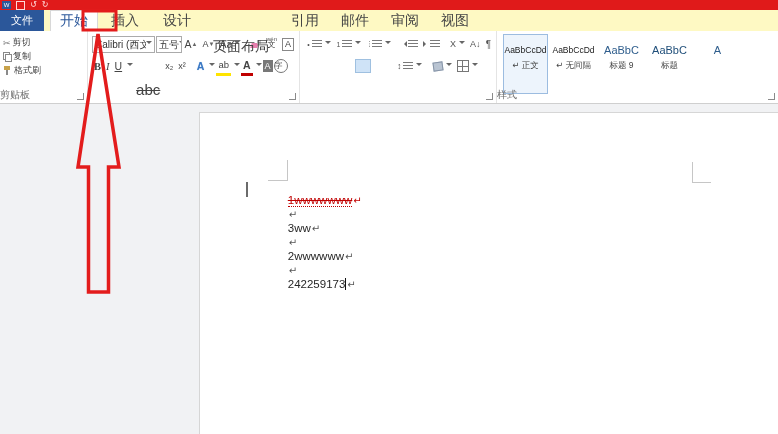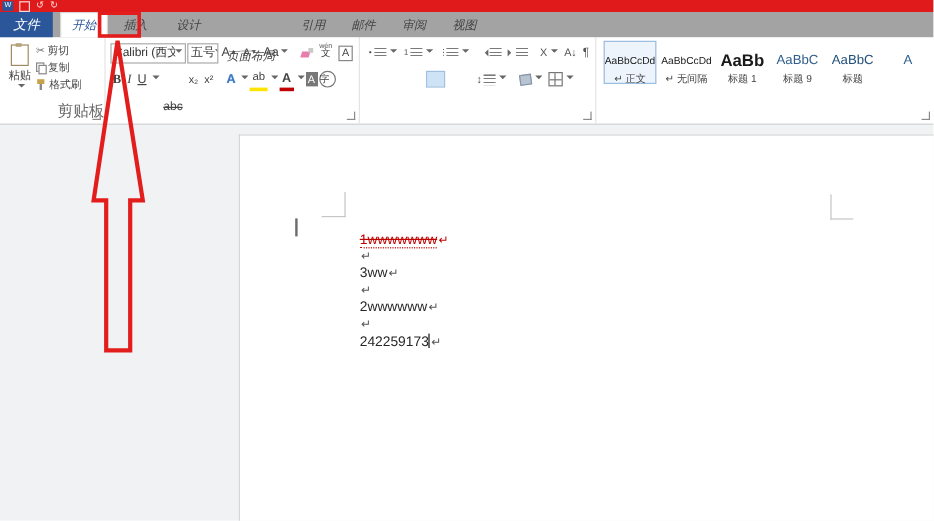--- a/index.html
+++ b/index.html
@@ -6,28 +6,28 @@
   body{width:778px;height:434px;overflow:hidden;position:relative;background:#fff;
        font-family:"Liberation Sans","DejaVu Sans",sans-serif;-webkit-font-smoothing:antialiased;}
   
   .titlebar{position:absolute;left:0;top:0;width:778px;height:10px;background:#e01a1a;z-index:5;}
   .qat{position:absolute;left:2px;top:0;height:10px;display:flex;align-items:center;gap:5px;}
   .applogo{width:9px;height:8px;background:#2b579a;color:#fff;font-size:6px;line-height:8px;text-align:center;}
   .floppy{width:7px;height:7px;border:1px solid #ffd9d9;background:#e01a1a;}
   .qglyph{color:#ffd9d9;font-size:8px;line-height:10px;}
   .titletext{position:absolute;left:318px;top:0;height:10px;line-height:11px;font-size:8px;color:#8a1212;white-space:nowrap;}
   
-  .tabrow{position:absolute;left:0;top:10px;width:778px;height:21px;background:#a3a3a3;display:flex;align-items:stretch;z-index:4;font-style:italic;}
+  .tabrow{position:absolute;left:0;top:10px;width:778px;height:21px;background:#fef9c3;display:flex;align-items:stretch;z-index:4;}
   .ftab{width:44px;background:#2b579a;color:#fff;font-size:11px;display:flex;align-items:center;justify-content:center;}
-  .rtab{padding:0 9px;font-size:10px;color:#454545;display:flex;align-items:center;}
+  .rtab{padding:0 9px;font-size:14px;color:#454545;display:flex;align-items:center;}
   .rtab.active{color:#2b579a;border:1px solid #d8d8d8;border-bottom:none;background:#fff;}
   
   .ribbon{position:absolute;left:0;top:31px;width:778px;height:72px;background:#fff;border-bottom:1px solid #cfcfcf;display:flex;z-index:3;}
   .rgroup{position:relative;height:72px;box-sizing:border-box;border-right:1px solid #e4e4e4;}
-  .glabel{position:absolute;bottom:1px;left:0;right:0;text-align:right;font-size:13px;color:#6a6a6a;margin-left:13px;}
+  .glabel{position:absolute;bottom:1px;left:0;right:0;text-align:left;font-size:10px;color:#6a6a6a;}
   .lnch{position:absolute;right:3px;bottom:3px;width:6px;height:6px;border-right:1px solid #8a8a8a;border-bottom:1px solid #8a8a8a;}
   .dd{display:inline-block;width:0;height:0;border:3px solid transparent;border-top-color:#666;margin-left:2px;vertical-align:middle;}
   .sep{width:1px;background:#e6e6e6;margin:3px 2px;}
   
   .g-clip{width:88px;display:flex;padding:3px 2px 14px 3px;box-sizing:border-box;}
   .pastebtn{width:27px;display:flex;flex-direction:column;align-items:center;font-size:9.5px;color:#444;padding-top:3px;}
   .clipicon{width:13px;height:16px;background:#fff;border:1px solid #a08a60;position:relative;margin-bottom:2px;}
   .clipicon:before{content:"";position:absolute;top:-2px;left:3px;width:5px;height:3px;background:#b5a27a;}
   .cliprows{display:flex;flex-direction:column;gap:1px;font-size:9px;color:#444;padding-top:2px;}
   .cliprow{display:flex;align-items:center;gap:2px;height:13px;white-space:nowrap;}
@@ -41,21 +41,21 @@
   .g-font{width:212px;padding:4px 3px 14px 4px;box-sizing:border-box;}
   .frow{display:flex;align-items:center;height:18px;gap:1px;}
   .combo{border:1px solid #ababab;background:#fff;font-size:10px;color:#333;height:15px;line-height:15px;
          padding:0 2px;display:flex;align-items:center;white-space:nowrap;overflow:hidden;}
   .cname{width:88px;}.csize{width:30px;}
   .fbtn{font-size:10.5px;color:#444;padding:0 2px;height:16px;display:flex;align-items:center;white-space:nowrap;}
   .grow sup,.shrink sub{font-size:6px;color:#666;}
   .b-bold{font-weight:bold;font-family:"Liberation Serif",serif;}
   .b-ital{font-style:italic;font-family:"Liberation Serif",serif;}
   .b-und{text-decoration:underline;}
-  .b-str{text-decoration:line-through;font-size:10px;margin-top:46px;}
+  .b-str{text-decoration:line-through;font-size:15px;margin-top:46px;}
   .b-eff{color:#3b78c3;font-weight:bold;text-shadow:0 0 1px #9cc0ea;}
   .b-hl{border-bottom:3px solid #ffe400;line-height:10px;font-size:9.5px;}
   .b-fc{border-bottom:3px solid #c00000;line-height:10px;font-weight:bold;}
   .b-shade{background:#787878;color:#fff;padding:0 2px;font-size:9px;height:12px;line-height:12px;}
   .b-enc{border:1px solid #777;border-radius:50%;width:12px;height:12px;line-height:12px;text-align:center;font-size:8px;padding:0;}
   .ic-eraser{width:10px;height:9px;position:relative;}
   .ic-eraser:before{content:"";position:absolute;left:0;top:3px;width:7px;height:5px;background:#e77fae;transform:skewX(-18deg);}
   .ic-eraser:after{content:"";position:absolute;right:0;top:0;width:4px;height:4px;background:#c9c9c9;}
   .phon{display:flex;flex-direction:column;align-items:center;line-height:6px;font-size:6px;color:#555;}
   .phon .low{font-size:8px;color:#333;}
@@ -69,33 +69,33 @@
   .tri-r{width:0;height:0;border:3px solid transparent;border-left-color:#666;}
   .al{width:12px;height:10px;padding:1px;margin:0 1px;}
   .al .bars{width:10px;height:9px;}
   .al.on{background:#cfe3f7;outline:1px solid #9fc0e0;}
   .grid9{width:10px;height:10px;border:1px solid #777;
      background:linear-gradient(#777,#777) center/100% 1px no-repeat,linear-gradient(#777,#777) center/1px 100% no-repeat;}
   .bucket{width:8px;height:7px;background:#b9c4d2;border:1px solid #8795a8;transform:rotate(-8deg);}
   
   .g-sty{flex:1;padding:3px 0 14px 6px;box-sizing:border-box;overflow:hidden;}
   .gallery{display:flex;gap:3px;}
-  .stybox{width:45px;height:36px;box-sizing:border-box;padding-top:5px;text-align:center;border:1px solid transparent;}
+  .stybox{width:45px;height:60px;box-sizing:border-box;padding-top:5px;text-align:center;border:1px solid transparent;}
   .stybox.sel{border:1px solid #9cbce0;background:#edf4fc;}
   .sprev{font-size:8.5px;color:#1a1a1a;height:20px;line-height:20px;white-space:nowrap;overflow:hidden;}
   .sprev.h1{font-size:14px;font-weight:bold;}
   .sprev.h2{font-size:11px;color:#2e5d8c;}
   .sname{font-size:8.5px;color:#444;white-space:nowrap;}
   
   .docarea{position:absolute;left:0;top:103px;width:778px;height:331px;background:#f1f2f4;z-index:1;}
   .page{position:absolute;left:199px;top:9px;width:579px;height:322px;background:#fff;border-left:1px solid #d6d6d6;border-top:1px solid #d6d6d6;}
   .cropL{position:absolute;left:268px;top:57px;width:19px;height:20px;border-right:1px solid #c6c6c6;border-bottom:1px solid #c6c6c6;}
   .cropR{position:absolute;left:692px;top:59px;width:18px;height:20px;border-left:1px solid #c6c6c6;border-bottom:1px solid #c6c6c6;}
   .chgbar{position:absolute;left:246px;top:79px;width:2px;height:15px;background:#6b6b6b;}
-  .line{position:absolute;left:287px;height:14px;font-size:11.5px;color:#262626;white-space:pre;}
+  .line{position:absolute;left:275px;height:14px;font-size:11.5px;color:#262626;white-space:pre;}
   .line .mark{color:#555;font-size:10px;margin-left:1px;}
   .line.del .txt{color:#c00000;text-decoration:line-through;border-bottom:1px dotted #c00000;}
   .line.del .mark{color:#c00000;}
   .caret{display:inline-block;width:1px;height:12px;background:#111;vertical-align:-2px;}
   
   .anno{position:absolute;left:0;top:0;width:778px;height:434px;z-index:50;pointer-events:none;}
 </style>
 </head>
 <body>
 
@@ -116,25 +116,20 @@
   <div class="rtab" style="margin-left:4px;margin-top:37px;">页面布局</div>
   <div class="rtab" style="margin-left:4px;">引用</div>
   <div class="rtab" style="margin-left:4px;">邮件</div>
   <div class="rtab" style="margin-left:4px;">审阅</div>
   <div class="rtab" style="margin-left:4px;">视图</div>
 </div>
 
 <div class="ribbon">
 
   <div class="rgroup g-clip">
-    <div class="pastebtn">
-      <span class="clipicon"></span>
-      <span>粘贴</span>
-      <span class="dd"></span>
-    </div>
     <div class="cliprows">
       <div class="cliprow">
         <span style="color:#777;font-size:9px;">✂</span>
         <span>剪切</span>
       </div>
       <div class="cliprow">
         <span class="ic-copy">
             <i></i>
             <i></i>
           </span>
@@ -271,36 +266,33 @@
     <div class="gallery">
       <div class="stybox sel">
         <div class="sprev">AaBbCcDd</div>
         <div class="sname">↵ 正文</div>
       </div>
       <div class="stybox">
         <div class="sprev">AaBbCcDd</div>
         <div class="sname">↵ 无间隔</div>
       </div>
       <div class="stybox">
-        <div class="sprev h1">AaBb</div>
-        <div class="sname">标题 1</div>
-      </div>
-      <div class="stybox">
         <div class="sprev h2">AaBbC</div>
         <div class="sname">标题 9</div>
       </div>
       <div class="stybox">
         <div class="sprev h2" style="color:#1f4e79;">AaBbC</div>
         <div class="sname">标题</div>
       </div>
       <div class="stybox">
         <div class="sprev h2">A</div>
         <div class="sname"></div>
       </div>
     </div>
+    <div class="glabel">样式</div>
     <div class="lnch"></div>
   </div>
 </div>
 
 <div class="docarea">
   <div class="page"></div>
   <div class="cropL"></div>
   <div class="cropR"></div>
   <div class="chgbar"></div>
 

